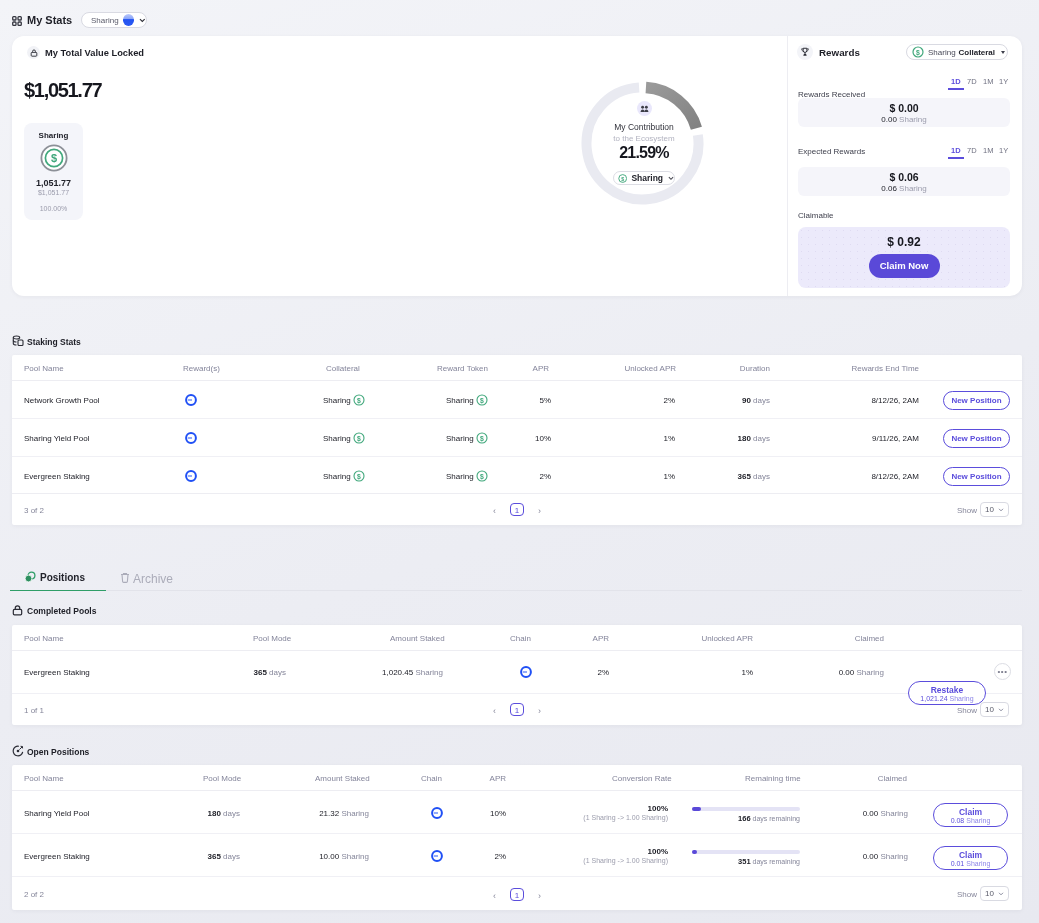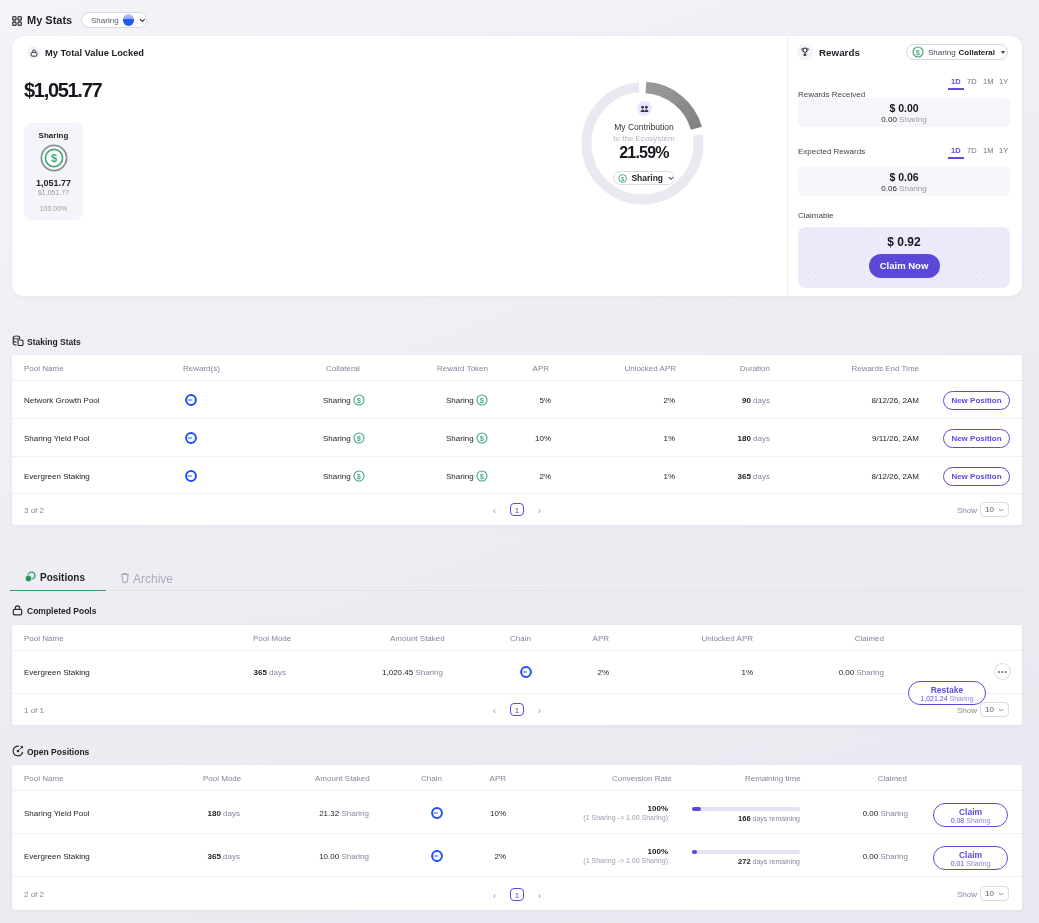--- a/index.html
+++ b/index.html
@@ -441,21 +441,21 @@
           <circle cx="6" cy="6" r="4.9" fill="none" stroke="#2050f5" stroke-width="2"></circle>
           <path d="M2.9 6h4.1" stroke="#7a97f8" stroke-width="1.6"></path>
         </svg>
       </div>
     <div class="td" style="right:516px;top:18px;">2%</div>
     <div class="td b" style="right:354px;top:13px;">100%</div>
     <div class="td" style="right:354px;top:23px;font-size:7px;color:#9b9cac;">(1 Sharing -&gt; 1.00 Sharing)</div>
     <div class="abs" style="left:680px;top:16px;width:108px;height:4px;border-radius:2px;background:#e4e3f5;">
         <div style="width:5px;height:4px;border-radius:2px;background:#5a49d8;"></div>
       </div>
-    <div class="td" style="right:222px;top:23px;font-size:7px;color:#85869a;"><b style="color:#22232b;font-size:7.5px;">272</b> days remaining</div>
+    <div class="td" style="right:222px;top:23px;font-size:7px;color:#85869a;"><b style="color:#22232b;font-size:7.5px;">351</b> days remaining</div>
     <div class="td shr" style="right:114px;top:18px;">0.00 <span>Sharing</span></div>
     <div class="btn-o" style="right:14px;top:12px;width:75px;height:24px;">
       <div style="font-size:8.5px;font-weight:bold;margin-top:3px;">Claim</div>
       <div style="font-size:7px;margin-top:0px;">0.01 <span style="color:#8d85e8;">Sharing</span></div>
     </div>
   </div>
   <div class="tfoot" style="height:33px;border-top:0;">
     <div class="count" style="top:13px;">2 of 2</div>
     <div class="pgn" style="top:8px;"><span class="chev-g">‹</span><span class="pg1">1</span><span class="chev-g">›</span></div>
     <div class="show" style="right:45px;top:13px;">Show</div>

